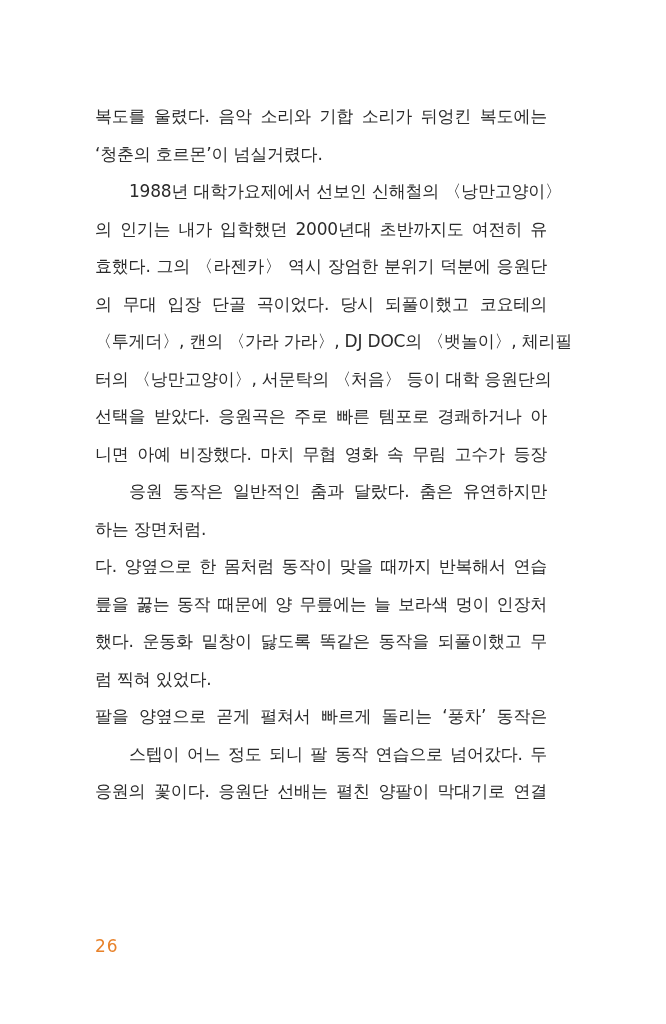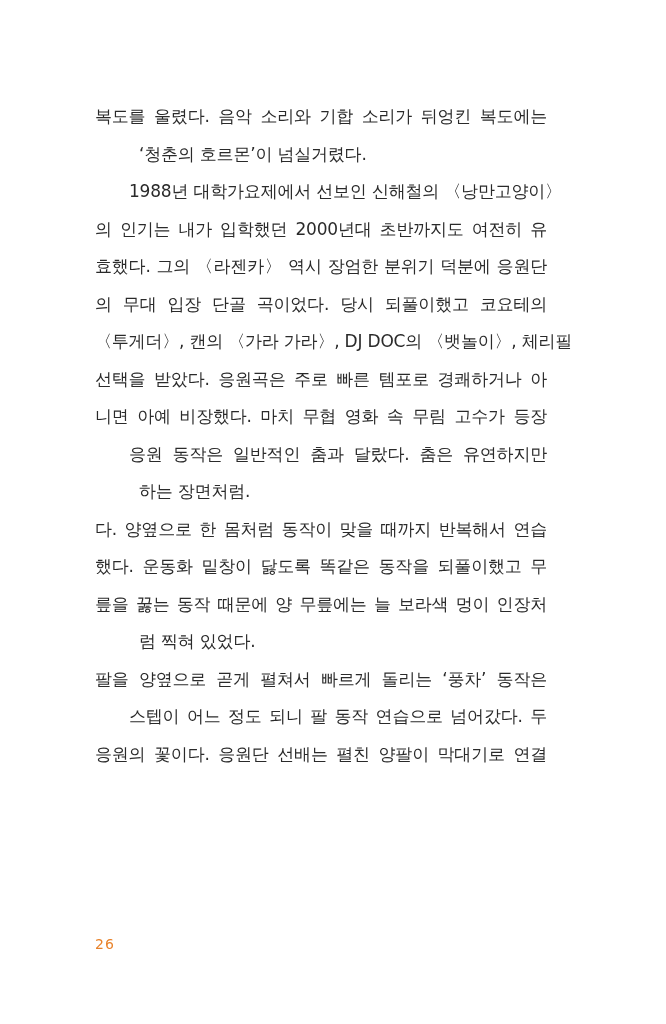--- a/index.html
+++ b/index.html
@@ -25,52 +25,52 @@
       height: 37.5px;
       line-height: 37.5px;
       font-size: 17px;
       white-space: nowrap;
       text-align: justify;
       text-align-last: justify;
       letter-spacing: -0.2px;
     }
     .line.last {
       text-align-last: left;
-      margin-left: 44px;
     }
     .line.indent {
       padding-left: 34px;
     }
     .page-number {
       position: absolute;
       left: 95px;
       top: 936px;
-      font-size: 14px;
+      font-size: 17px;
       color: #e8822a;
       font-family: "DejaVu Sans", sans-serif;
       letter-spacing: 1px;
     }
   </style>
 </head>
 <body>
 
 <div class="page-body">
   <div class="line">복도를 울렸다. 음악 소리와 기합 소리가 뒤엉킨 복도에는</div>
   <div class="line last">‘청춘의 호르몬’이 넘실거렸다.</div>
   <div class="line indent">1988년 대학가요제에서 선보인 신해철의 〈낭만고양이〉</div>
   <div class="line">의 인기는 내가 입학했던 2000년대 초반까지도 여전히 유</div>
   <div class="line">효했다. 그의 〈라젠카〉 역시 장엄한 분위기 덕분에 응원단</div>
   <div class="line">의 무대 입장 단골 곡이었다. 당시 되풀이했고 코요테의</div>
   <div class="line">〈투게더〉, 캔의 〈가라 가라〉, DJ DOC의 〈뱃놀이〉, 체리필</div>
+  <div class="line">터의 〈낭만고양이〉, 서문탁의 〈처음〉 등이 대학 응원단의</div>
   <div class="line">선택을 받았다. 응원곡은 주로 빠른 템포로 경쾌하거나 아</div>
   <div class="line">니면 아예 비장했다. 마치 무협 영화 속 무림 고수가 등장</div>
   <div class="line indent">응원 동작은 일반적인 춤과 달랐다. 춤은 유연하지만</div>
   <div class="line last">하는 장면처럼.</div>
   <div class="line">다. 양옆으로 한 몸처럼 동작이 맞을 때까지 반복해서 연습</div>
+  <div class="line">릎을 꿇는 동작 때문에 양 무릎에는 늘 보라색 멍이 인장처</div>
   <div class="line">했다. 운동화 밑창이 닳도록 똑같은 동작을 되풀이했고 무</div>
-  <div class="line">릎을 꿇는 동작 때문에 양 무릎에는 늘 보라색 멍이 인장처</div>
   <div class="line last">럼 찍혀 있었다.</div>
   <div class="line">팔을 양옆으로 곧게 펼쳐서 빠르게 돌리는 ‘풍차’ 동작은</div>
   <div class="line indent">스텝이 어느 정도 되니 팔 동작 연습으로 넘어갔다. 두</div>
   <div class="line">응원의 꽃이다. 응원단 선배는 펼친 양팔이 막대기로 연결</div>
 </div>
 
 <div class="page-number">26</div>
 
 </body></html>

